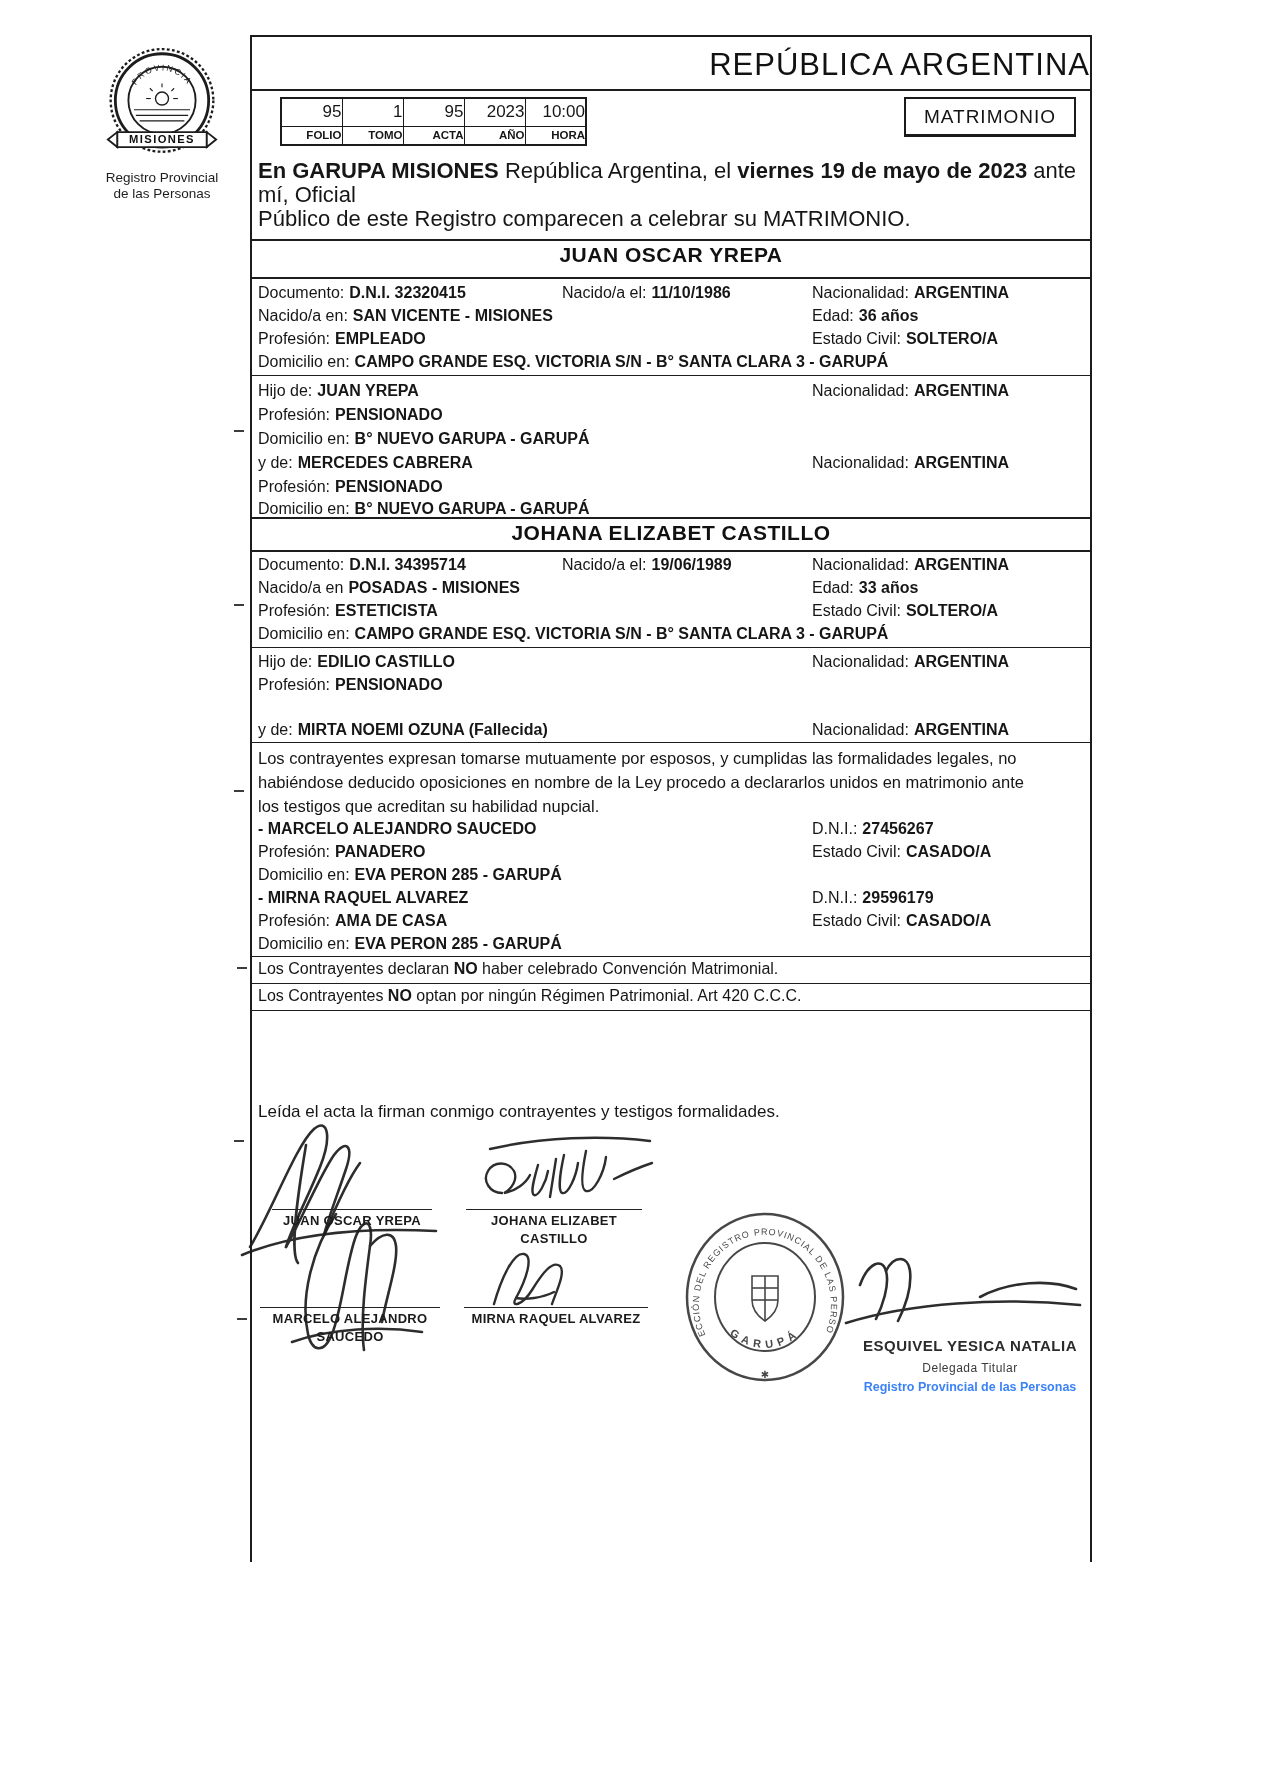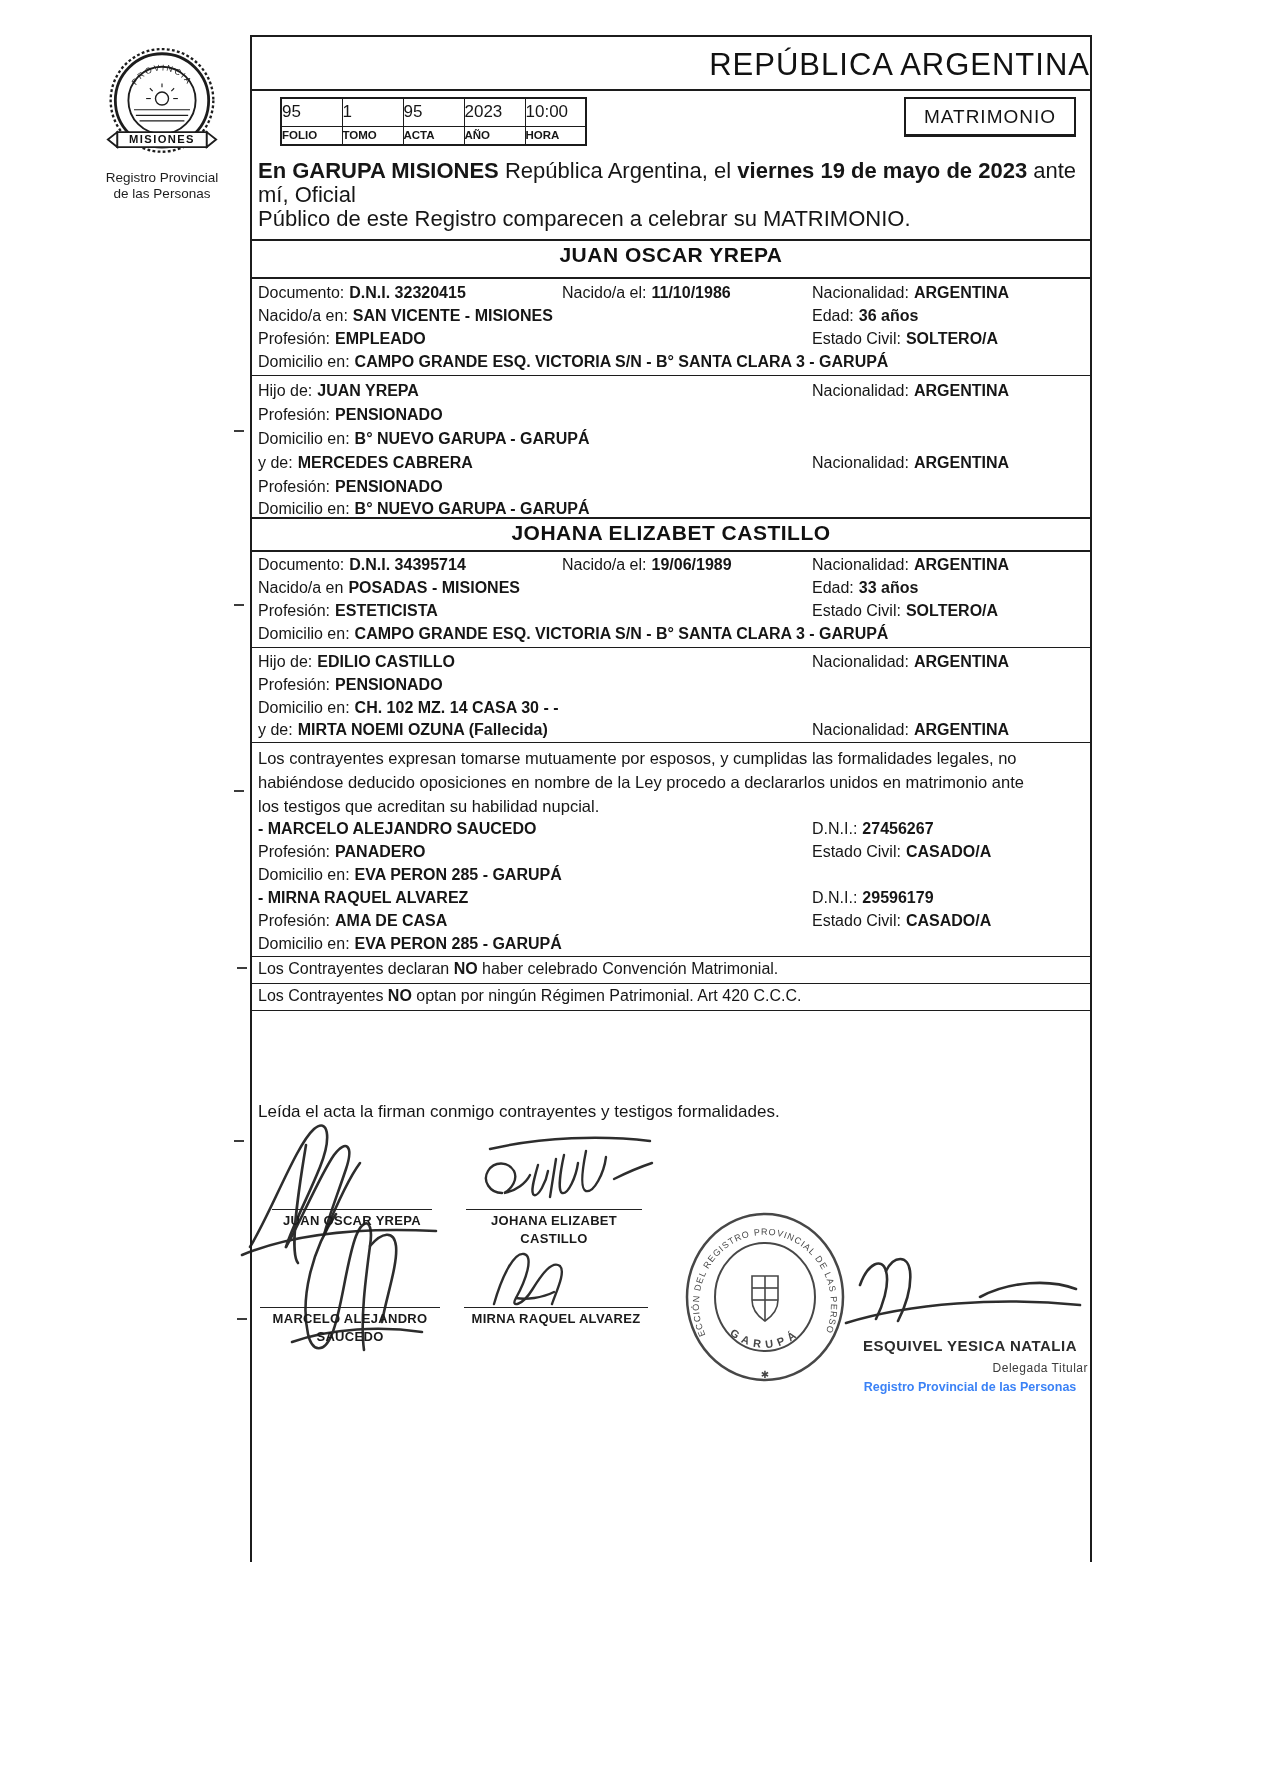--- a/index.html
+++ b/index.html
@@ -23,21 +23,21 @@
   .rule { position:absolute; left:-2px; right:-2px; height:0; border-top:2px solid #1c1c1c; }
   .rule.thin { border-top-width:1.5px; }
 
   .country-title {
     position:absolute; top:10px; left:0; width:100%; text-align:right;
     font-size:31px; letter-spacing:1px; color:#121212;
   }
 
   
   .registry { position:absolute; left:28px; top:60px; border:2px solid #1b1b1b; border-collapse:collapse; }
-  .registry td { border:1.5px solid #1b1b1b; text-align:left; }
+  .registry td { border:1.5px solid #1b1b1b; text-align:right; }
   .registry .vals td { width:61px; height:28px; font-size:17px; }
   .registry .labs td { height:19px; font-size:11.5px; font-weight:bold; }
 
   .act-type-box {
     position:absolute; left:652px; top:60px; width:172px; height:40px;
     border:2px solid #1b1b1b; border-bottom-width:3px;
     display:flex; align-items:center; justify-content:center;
     font-size:19px; letter-spacing:1px; color:#141414;
   }
 
@@ -55,21 +55,21 @@
   .ln b, .ln .vl { font-weight:bold; }
   .vl { margin-left:5px; }
 
   .para { position:absolute; left:6px; width:832px; font-size:16.5px; line-height:24px; }
 
   .sig-line { position:absolute; height:0; border-top:1.5px solid #222; }
   .sig-label { position:absolute; text-align:center; font-size:13px; font-weight:bold; color:#1a1a1a; letter-spacing:.3px; }
   .sig-svg { position:absolute; pointer-events:none; }
 
   .official-name { position:absolute; left:600px; top:1300px; width:236px; text-align:center; font-size:15px; font-weight:bold; color:#2b2b2b; letter-spacing:.5px; }
-  .official-title { position:absolute; left:600px; top:1324px; width:236px; text-align:right; font-size:12px; color:#3a3a3a; letter-spacing:.5px; }
+  .official-title { position:absolute; left:600px; top:1324px; width:236px; text-align:center; font-size:12px; color:#3a3a3a; letter-spacing:.5px; }
   .official-org { position:absolute; left:600px; top:1343px; width:236px; text-align:center; font-size:12.5px; font-weight:bold; color:#3b82f6; }
 
   .margin-mark { position:absolute; width:10px; height:2px; background:#3c3c3c; }
 </style>
 </head>
 <body>
 
 <div class="page">
 
   <div class="logo">
@@ -211,23 +211,20 @@
 
     <div class="rule thin" style="top:610px"></div>
 
     <div class="ln" style="top:616px">
       <span><span>Hijo de:</span><b class="vl">EDILIO CASTILLO</b></span>
       <span class="c3"><span>Nacionalidad:</span><b class="vl">ARGENTINA</b></span>
     </div>
     <div class="ln" style="top:639px">
       <span><span>Profesión:</span><b class="vl">PENSIONADO</b></span>
     </div>
-    <div class="ln" style="top:662px">
-      <span><span>Domicilio en:</span><b class="vl">CH. 102 MZ. 14 CASA 30 - -</b></span>
-    </div>
     <div class="ln" style="top:684px">
       <span><span>y de:</span><b class="vl">MIRTA NOEMI OZUNA (Fallecida)</b></span>
       <span class="c3"><span>Nacionalidad:</span><b class="vl">ARGENTINA</b></span>
     </div>
 
     <div class="rule thin" style="top:705px"></div>
     <div class="para" style="top:709px">
       <div>Los contrayentes expresan tomarse mutuamente por esposos, y cumplidas las formalidades legales, no</div>
       <div>habiéndose deducido oposiciones en nombre de la Ley procedo a declararlos unidos en matrimonio ante</div>
       <div>los testigos que acreditan su habilidad nupcial.</div>

